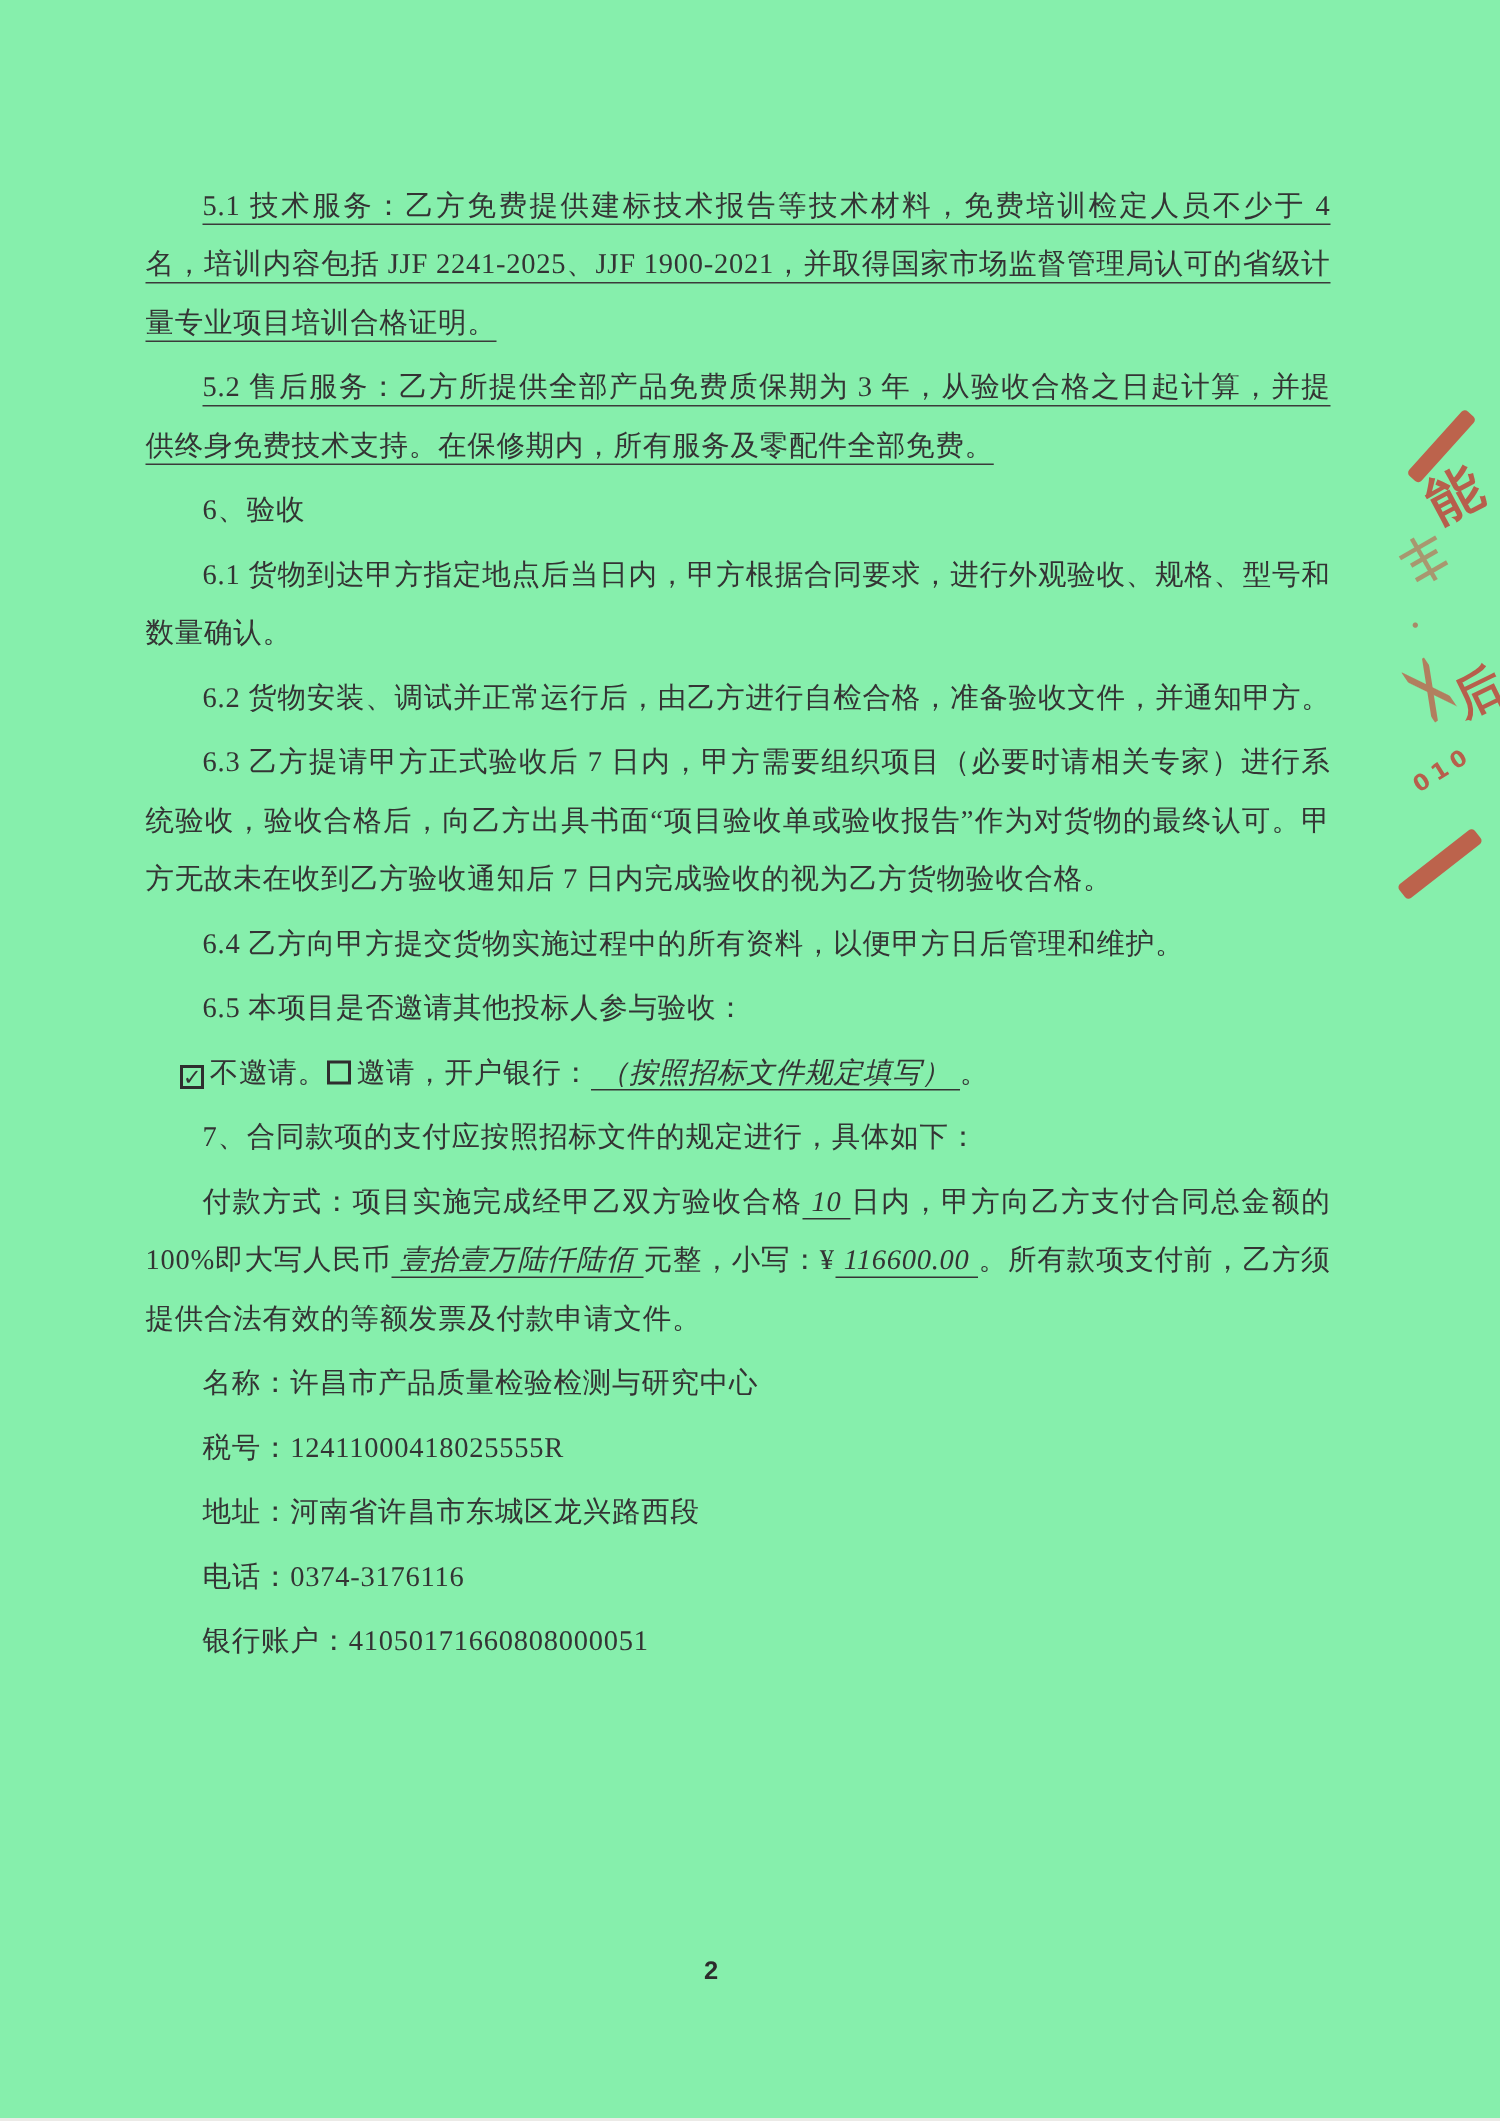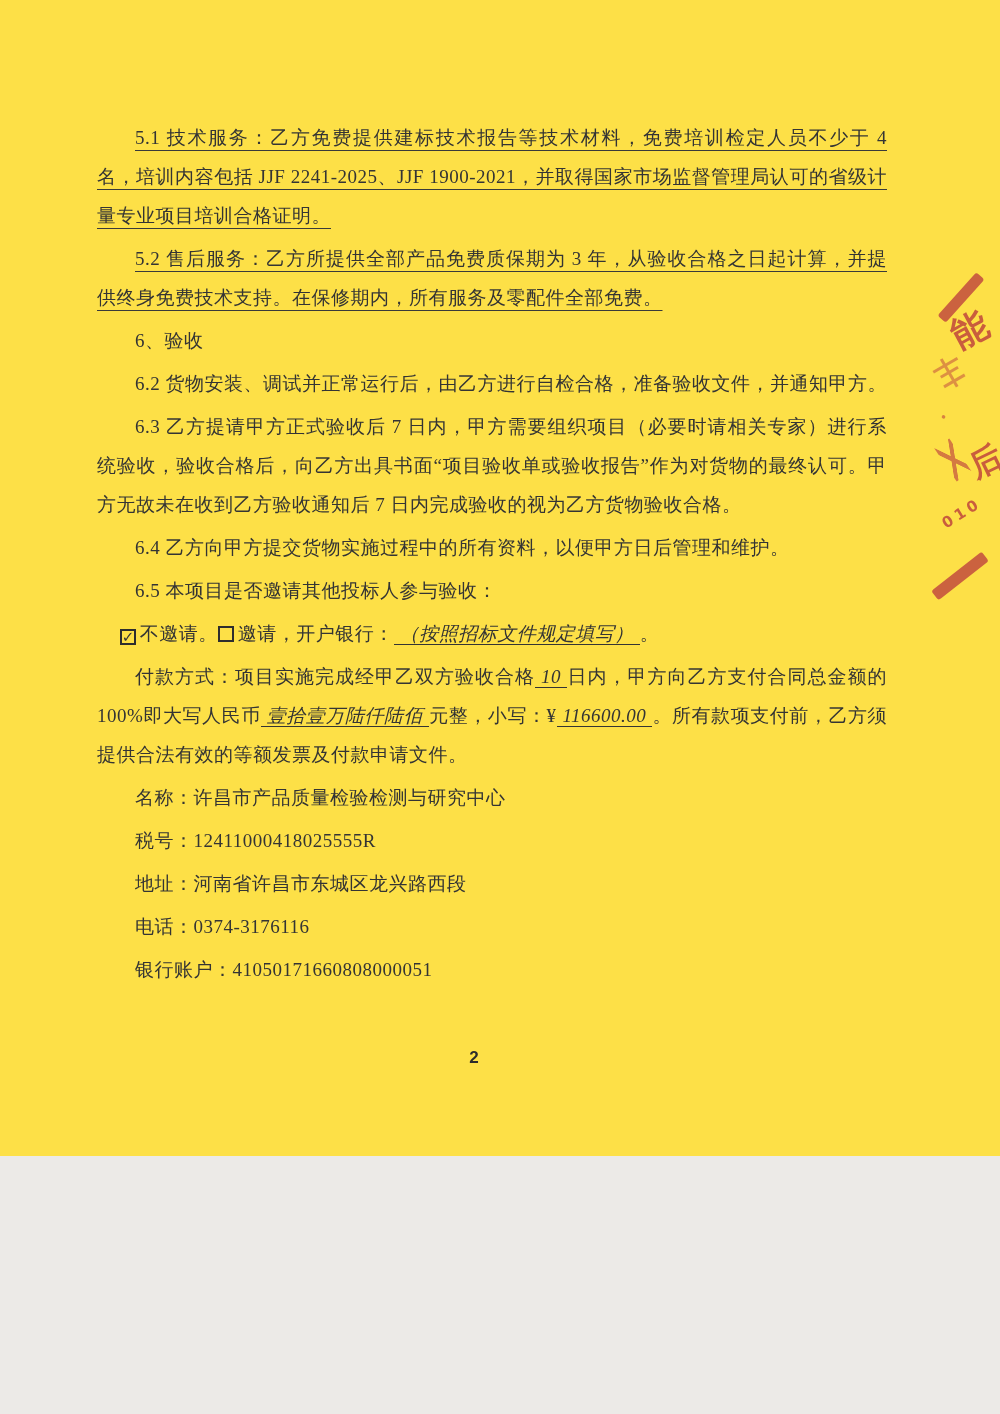--- a/index.html
+++ b/index.html
@@ -1,22 +1,22 @@
 <!DOCTYPE html>
 <html><head>
 <meta charset="utf-8">
 <style>
   * { margin: 0; padding: 0; box-sizing: border-box; }
   html, body { background: #eceae7; }
   .page {
     position: relative;
     width: 1000px;
-    height: 1156px;
+    height: 1412px;
     margin: 0 auto;
-    background: #fde047;
+    background: #86efac;
     overflow: hidden;
     font-family: "Liberation Serif", "DejaVu Serif", serif;
     color: #343434;
   }
   .content {
     position: absolute;
     left: 97px;
     top: 118px;
     width: 790px;
     font-size: 19px;
@@ -108,31 +108,33 @@
 <div class="page">
 
   <div class="content">
 
     <p class="para ul">5.1 技术服务：乙方免费提供建标技术报告等技术材料，免费培训检定人员不少于 4 名，培训内容包括 JJF 2241-2025、JJF 1900-2021，并取得国家市场监督管理局认可的省级计量专业项目培训合格证明。</p>
 
     <p class="para ul">5.2 售后服务：乙方所提供全部产品免费质保期为 3 年，从验收合格之日起计算，并提供终身免费技术支持。在保修期内，所有服务及零配件全部免费。</p>
 
     <p class="para">6、验收</p>
 
+    <p class="para">6.1 货物到达甲方指定地点后当日内，甲方根据合同要求，进行外观验收、规格、型号和数量确认。</p>
 
     <p class="para">6.2 货物安装、调试并正常运行后，由乙方进行自检合格，准备验收文件，并通知甲方。</p>
 
     <p class="para">6.3 乙方提请甲方正式验收后 7 日内，甲方需要组织项目（必要时请相关专家）进行系统验收，验收合格后，向乙方出具书面“项目验收单或验收报告”作为对货物的最终认可。甲方无故未在收到乙方验收通知后 7 日内完成验收的视为乙方货物验收合格。</p>
 
     <p class="para">6.4 乙方向甲方提交货物实施过程中的所有资料，以便甲方日后管理和维护。</p>
 
     <p class="para">6.5 本项目是否邀请其他投标人参与验收：</p>
 
     <p class="para cbx-row"><span class="cb"><span>✓</span></span><span>不邀请。</span><span class="cb"></span><span>邀请，开户银行：</span><span class="fill">（按照招标文件规定填写）</span><span>。</span></p>
 
+    <p class="para">7、合同款项的支付应按照招标文件的规定进行，具体如下：</p>
 
     <p class="para"><span>付款方式：项目实施完成经甲乙双方验收合格</span><span class="fill">10</span><span>日内，甲方向乙方支付合同总金额的 100%即大写人民币</span><span class="fill">壹拾壹万陆仟陆佰</span><span>元整，小写：¥</span><span class="fill">116600.00</span><span>。所有款项支付前，乙方须提供合法有效的等额发票及付款申请文件。</span></p>
 
 
     <p class="para"><span>名称：</span><span>许昌市产品质量检验检测与研究中心</span></p>
 
     <p class="para"><span>税号：</span><span>12411000418025555R</span></p>
 
     <p class="para"><span>地址：</span><span>河南省许昌市东城区龙兴路西段</span></p>
 

